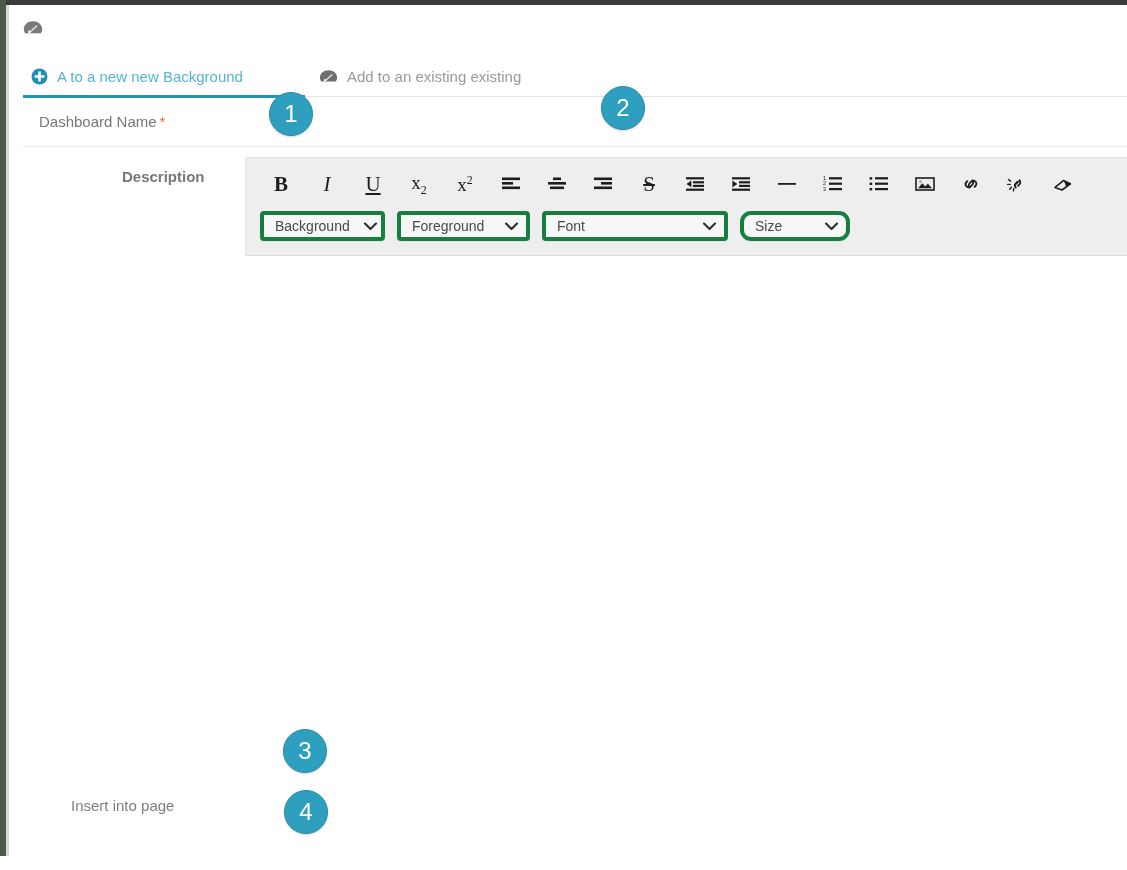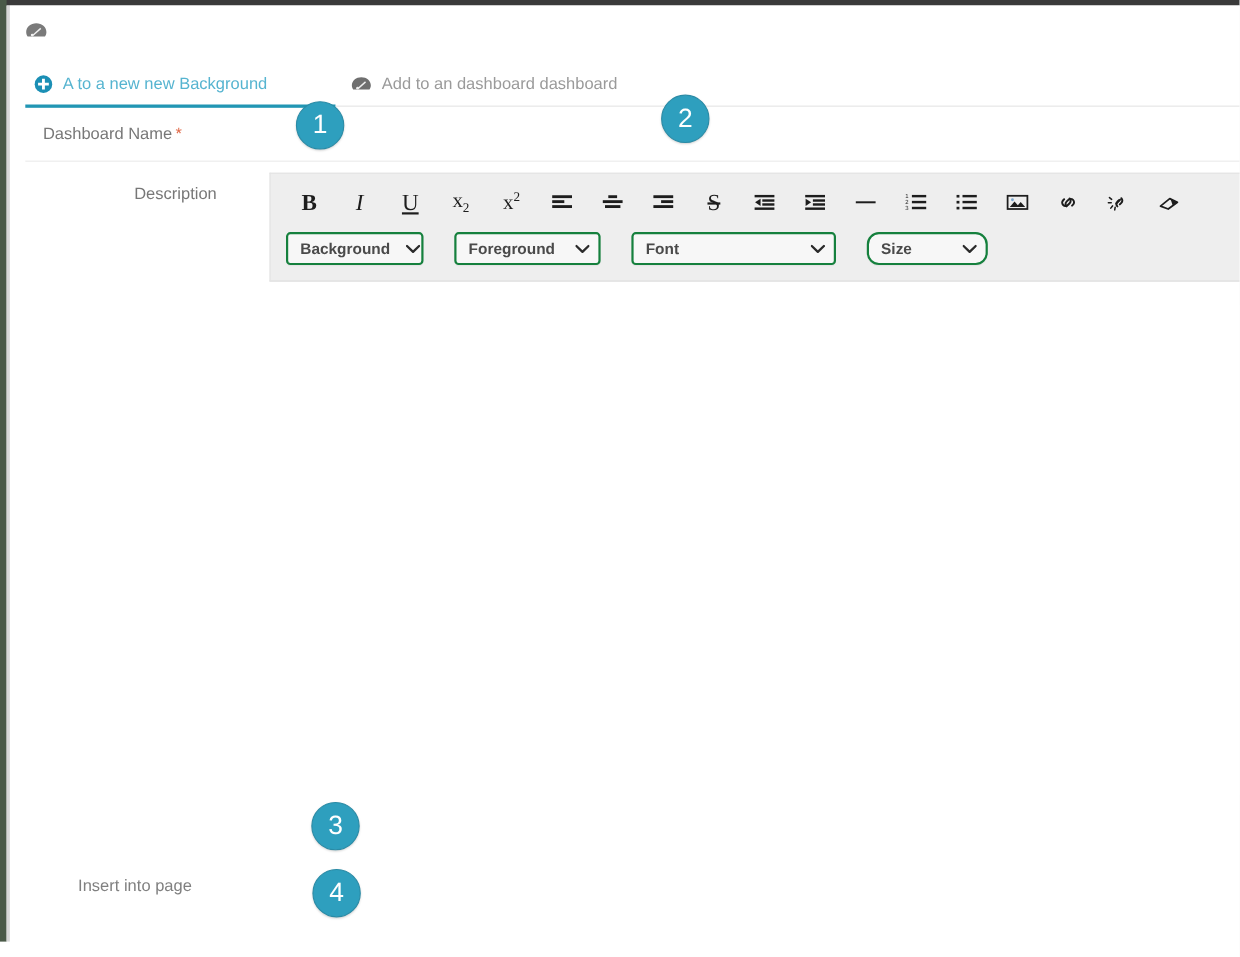--- a/index.html
+++ b/index.html
@@ -119,20 +119,21 @@
     width: 1104px; height: 1px;
     background: #eaeaea;
   }
 
   .label-desc {
     position: absolute;
     top: 163px; left: 113px;
     font-size: 15px;
     color: #777777;
     white-space: nowrap;
+    font-weight: bold;
   }
 
   
   .editor {
     position: absolute;
     top: 152px; left: 236px;
     width: 882px;
     background: #eeeeee;
     border-top: 1px solid #e3e3e3;
     border-left: 1px solid #e3e3e3;
@@ -164,31 +165,30 @@
   .tb-btn .gl.ital { font-style: italic; }
   .tb-btn .gl.und { text-decoration: underline; }
   .tb-btn .gl.strike { text-decoration: line-through; }
   .tb-btn .gl.sub, .tb-btn .gl.sup { font-size: 19px; }
   .tb-btn .gl sub { font-size: 12px; }
   .tb-btn .gl sup { font-size: 12px; }
 
   .tb-select {
     height: 30px;
     background: #f7f7f7;
-    border: 2px solid #15803d;
+    border: 4px solid #15803d;
     border-radius: 4px;
     display: flex; align-items: center;
     justify-content: space-between;
     padding: 0 8px 0 11px;
-    margin-right: 28px;
+    margin-right: 12px;
     font-size: 14px;
     color: #4a4a4a;
     cursor: pointer;
     box-shadow: 0 1px 0 rgba(0,0,0,0.04);
-    font-weight: bold;
   }
   .tb-select .sel-txt { white-space: nowrap; }
   .tb-select .caret {
     margin-left: 14px;
     font-size: 13px;
     font-weight: bold;
     color: #333;
     line-height: 1;
   }
   .sel-background { width: 125px; }
@@ -287,21 +287,21 @@
       </div>
 
       <div class="tab tab-existing">
         <span class="tab-icon">
           <svg width="19" height="15" viewBox="0 0 20 16">
             <path d="M10 1.2C4.9 1.2 0.8 4.6 0.8 9.1c0 1.5 0.5 2.9 1.3 4.1h15.8c0.8-1.2 1.3-2.6 1.3-4.1C19.2 4.6 15.1 1.2 10 1.2z" fill="#6f6f6f"></path>
             <path d="M6.6 11.6L13.6 5.2l0.9 1.1-7.1 6.3z" fill="#efefef"></path>
             <circle cx="6.3" cy="11.9" r="1.3" fill="#efefef"></circle>
           </svg>
         </span>
-        <span class="tab-label">Add to an dashboard dashboard</span>
+        <span class="tab-label">Add to an existing existing</span>
       </div>
 
       <div class="tab-underline-active"></div>
       <div class="tab-underline-rest"></div>
     </div>
 
     <div class="row-name">
       <div class="label-name">
         <span>Dashboard Name</span><span class="req-star">*</span>
       </div>

